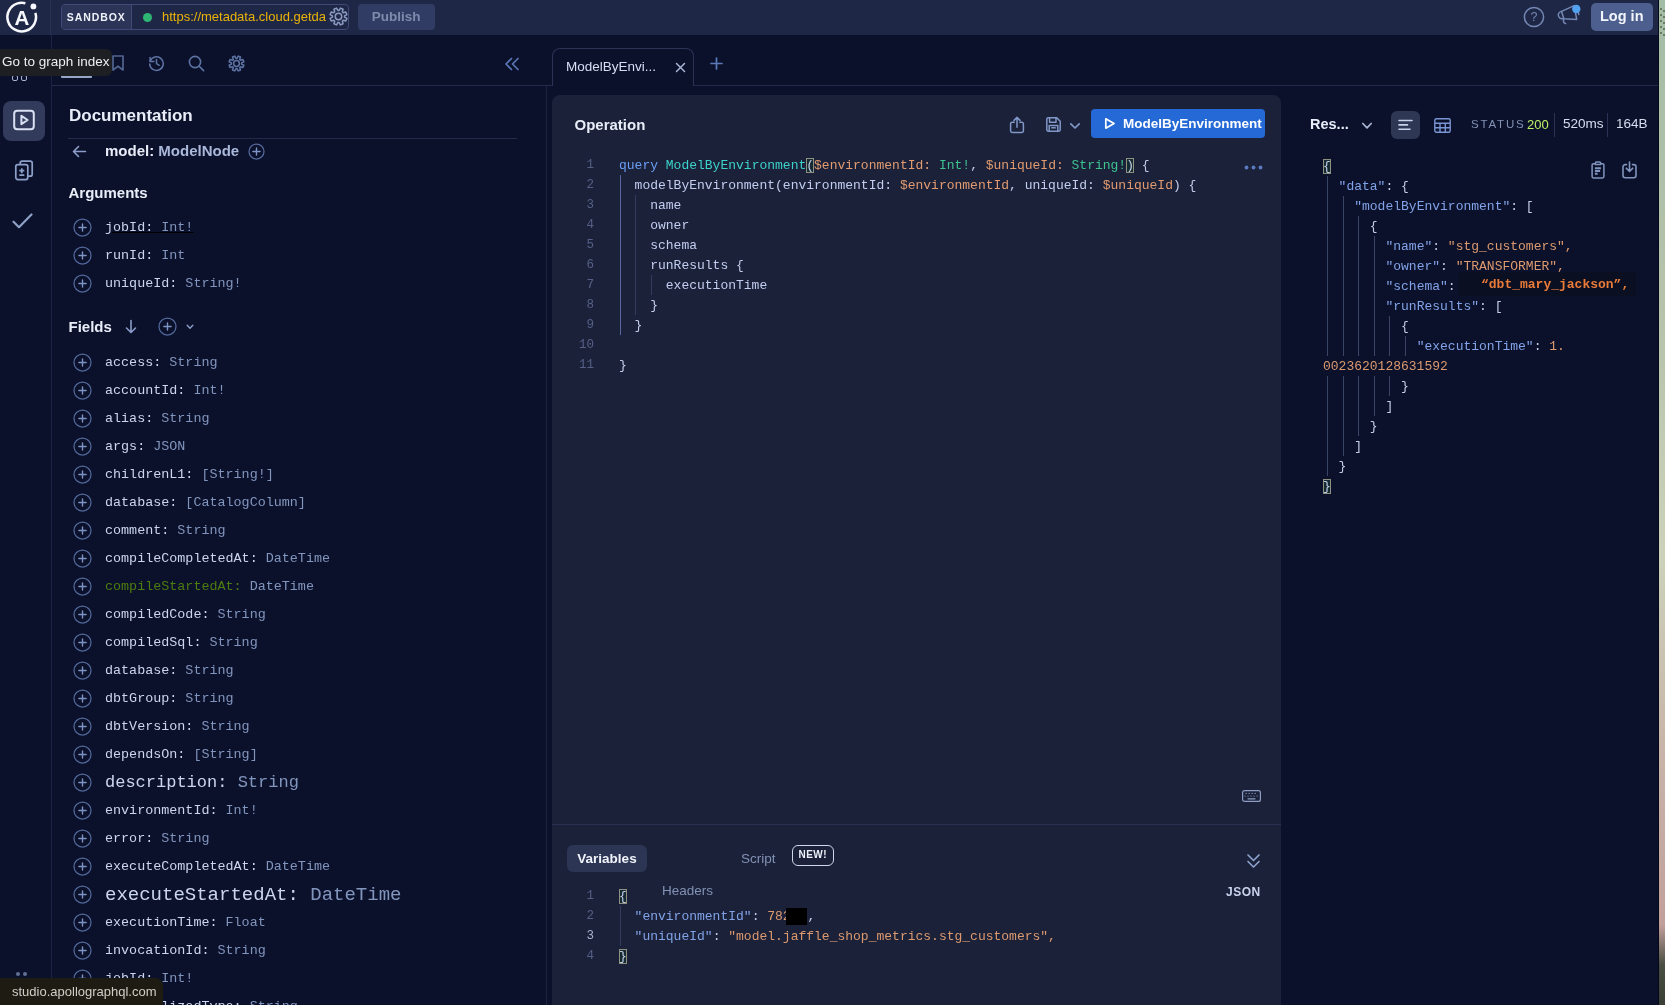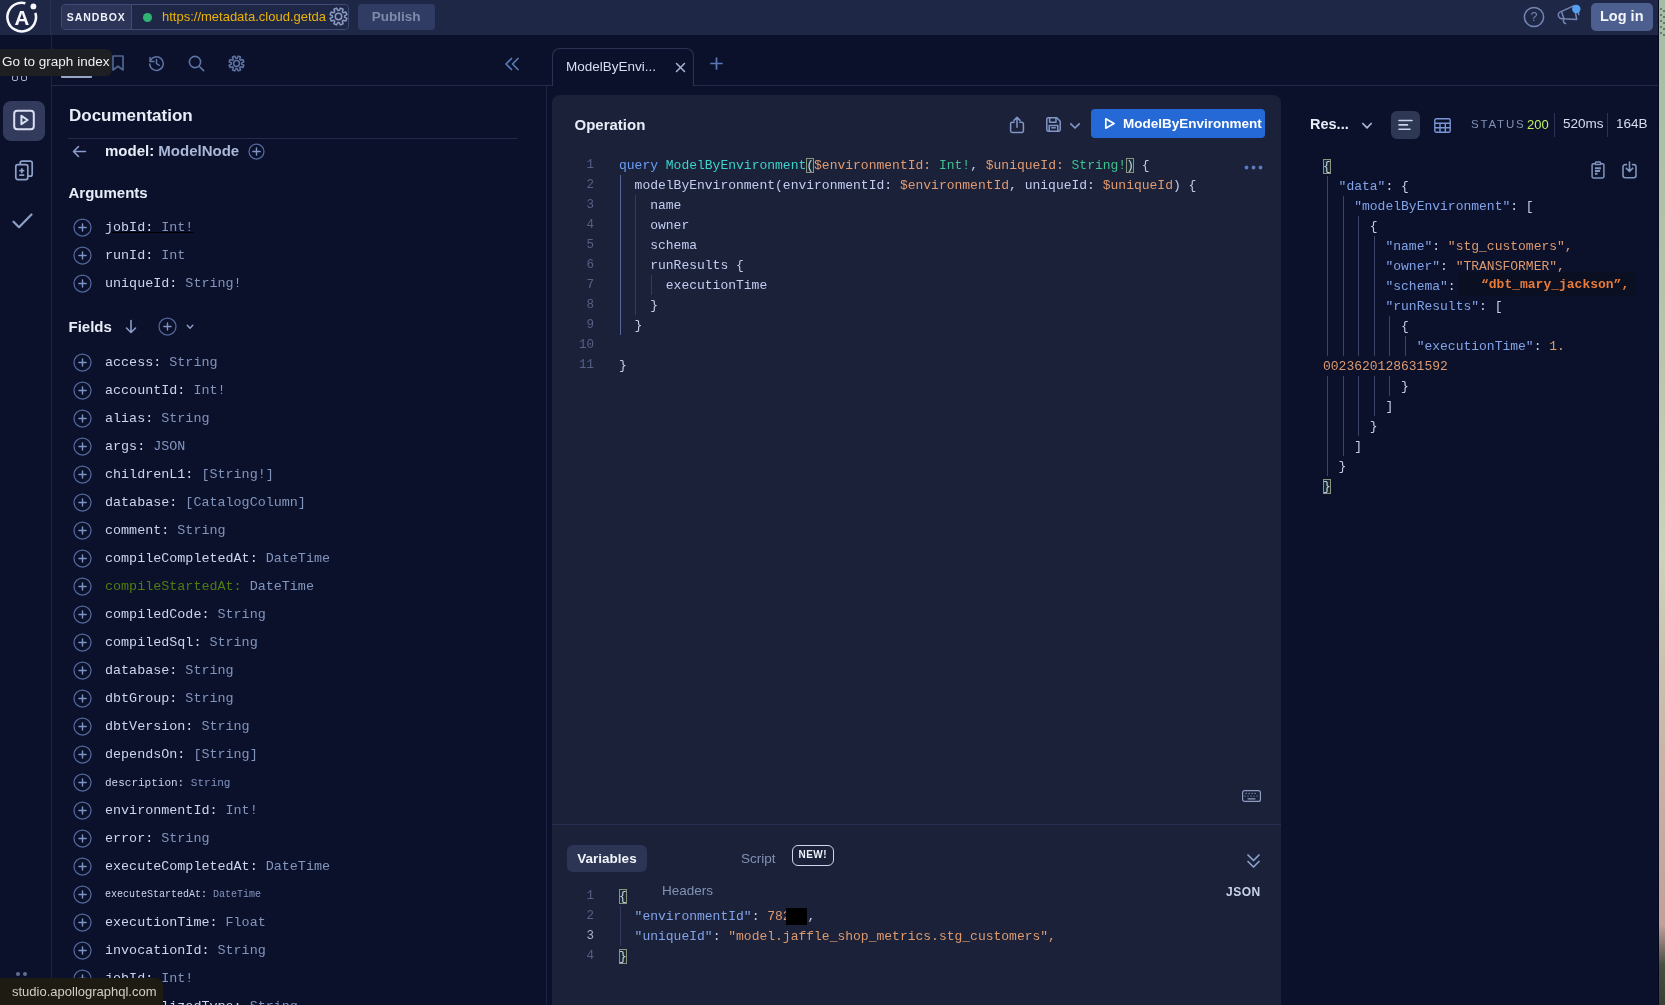--- a/index.html
+++ b/index.html
@@ -248,41 +248,41 @@
 <div style="position:absolute;left:105px;top:716px;width:440px;height:20px;line-height:20px;font-size:13.4px;"><span class="mono" style="color:#ccd5ee">dbtVersion: </span><span class="mono" style="color:#8295bd">String</span></div>
 <svg style="position:absolute;left:73.0px;top:744.5px" width="19.0" height="19.0" viewBox="0 0 19.0 19.0">
     <circle cx="9.5" cy="9.5" r="8.5" fill="none" stroke="#54699c" stroke-width="1.25"></circle>
     <path d="M9.5 5.9 V13.1 M5.9 9.5 H13.1" stroke="#7e94c4" stroke-width="1.4" stroke-linecap="round"></path>
   </svg>
 <div style="position:absolute;left:105px;top:744px;width:440px;height:20px;line-height:20px;font-size:13.4px;"><span class="mono" style="color:#ccd5ee">dependsOn: </span><span class="mono" style="color:#8295bd">[String]</span></div>
 <svg style="position:absolute;left:73.0px;top:772.5px" width="19.0" height="19.0" viewBox="0 0 19.0 19.0">
     <circle cx="9.5" cy="9.5" r="8.5" fill="none" stroke="#54699c" stroke-width="1.25"></circle>
     <path d="M9.5 5.9 V13.1 M5.9 9.5 H13.1" stroke="#7e94c4" stroke-width="1.4" stroke-linecap="round"></path>
   </svg>
-<div style="position:absolute;left:105px;top:772px;width:440px;height:20px;line-height:20px;font-size:11px;"><span class="mono" style="color:#ccd5ee">description: </span><span class="mono" style="color:#8295bd">String</span></div>
+<div style="position:absolute;left:105px;top:772px;width:440px;height:20px;line-height:20px;font-size:17px;"><span class="mono" style="color:#ccd5ee">description: </span><span class="mono" style="color:#8295bd">String</span></div>
 <svg style="position:absolute;left:73.0px;top:800.5px" width="19.0" height="19.0" viewBox="0 0 19.0 19.0">
     <circle cx="9.5" cy="9.5" r="8.5" fill="none" stroke="#54699c" stroke-width="1.25"></circle>
     <path d="M9.5 5.9 V13.1 M5.9 9.5 H13.1" stroke="#7e94c4" stroke-width="1.4" stroke-linecap="round"></path>
   </svg>
 <div style="position:absolute;left:105px;top:800px;width:440px;height:20px;line-height:20px;font-size:13.4px;"><span class="mono" style="color:#ccd5ee">environmentId: </span><span class="mono" style="color:#8295bd">Int!</span></div>
 <svg style="position:absolute;left:73.0px;top:828.5px" width="19.0" height="19.0" viewBox="0 0 19.0 19.0">
     <circle cx="9.5" cy="9.5" r="8.5" fill="none" stroke="#54699c" stroke-width="1.25"></circle>
     <path d="M9.5 5.9 V13.1 M5.9 9.5 H13.1" stroke="#7e94c4" stroke-width="1.4" stroke-linecap="round"></path>
   </svg>
 <div style="position:absolute;left:105px;top:828px;width:440px;height:20px;line-height:20px;font-size:13.4px;"><span class="mono" style="color:#ccd5ee">error: </span><span class="mono" style="color:#8295bd">String</span></div>
 <svg style="position:absolute;left:73.0px;top:856.5px" width="19.0" height="19.0" viewBox="0 0 19.0 19.0">
     <circle cx="9.5" cy="9.5" r="8.5" fill="none" stroke="#54699c" stroke-width="1.25"></circle>
     <path d="M9.5 5.9 V13.1 M5.9 9.5 H13.1" stroke="#7e94c4" stroke-width="1.4" stroke-linecap="round"></path>
   </svg>
 <div style="position:absolute;left:105px;top:856px;width:440px;height:20px;line-height:20px;font-size:13.4px;"><span class="mono" style="color:#ccd5ee">executeCompletedAt: </span><span class="mono" style="color:#8295bd">DateTime</span></div>
 <svg style="position:absolute;left:73.0px;top:884.5px" width="19.0" height="19.0" viewBox="0 0 19.0 19.0">
     <circle cx="9.5" cy="9.5" r="8.5" fill="none" stroke="#54699c" stroke-width="1.25"></circle>
     <path d="M9.5 5.9 V13.1 M5.9 9.5 H13.1" stroke="#7e94c4" stroke-width="1.4" stroke-linecap="round"></path>
   </svg>
-<div style="position:absolute;left:105px;top:884px;width:440px;height:20px;line-height:20px;font-size:10px;"><span class="mono" style="color:#ccd5ee">executeStartedAt: </span><span class="mono" style="color:#8295bd">DateTime</span></div>
+<div style="position:absolute;left:105px;top:884px;width:440px;height:20px;line-height:20px;font-size:19px;"><span class="mono" style="color:#ccd5ee">executeStartedAt: </span><span class="mono" style="color:#8295bd">DateTime</span></div>
 <svg style="position:absolute;left:73.0px;top:912.5px" width="19.0" height="19.0" viewBox="0 0 19.0 19.0">
     <circle cx="9.5" cy="9.5" r="8.5" fill="none" stroke="#54699c" stroke-width="1.25"></circle>
     <path d="M9.5 5.9 V13.1 M5.9 9.5 H13.1" stroke="#7e94c4" stroke-width="1.4" stroke-linecap="round"></path>
   </svg>
 <div style="position:absolute;left:105px;top:912px;width:440px;height:20px;line-height:20px;font-size:13.4px;"><span class="mono" style="color:#ccd5ee">executionTime: </span><span class="mono" style="color:#8295bd">Float</span></div>
 <svg style="position:absolute;left:73.0px;top:940.5px" width="19.0" height="19.0" viewBox="0 0 19.0 19.0">
     <circle cx="9.5" cy="9.5" r="8.5" fill="none" stroke="#54699c" stroke-width="1.25"></circle>
     <path d="M9.5 5.9 V13.1 M5.9 9.5 H13.1" stroke="#7e94c4" stroke-width="1.4" stroke-linecap="round"></path>
   </svg>
 <div style="position:absolute;left:105px;top:940px;width:440px;height:20px;line-height:20px;font-size:13.4px;"><span class="mono" style="color:#ccd5ee">invocationId: </span><span class="mono" style="color:#8295bd">String</span></div>

